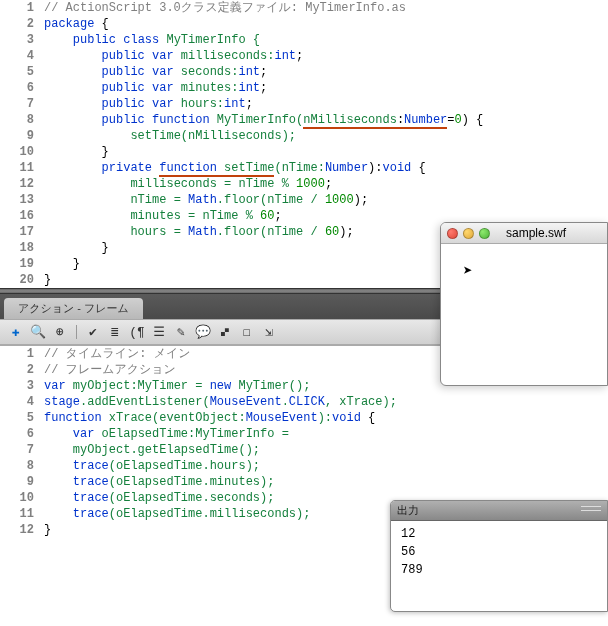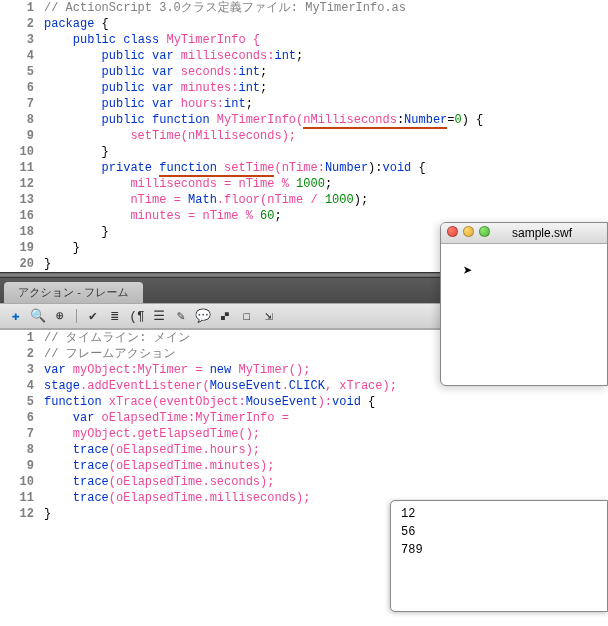--- a/index.html
+++ b/index.html
@@ -16,38 +16,38 @@
   .panel-header { background: linear-gradient(180deg, #5a5a5a 0%, #4a4a4a 100%); padding: 4px 0 0 0; }
   .tab { display: inline-block; background: linear-gradient(180deg, #d0d0d0 0%, #b8b8b8 100%); padding: 3px 14px; font-size: 11px; color: #333; border-top-left-radius: 4px; border-top-right-radius: 4px; margin-left: 4px; font-family: Arial, sans-serif; }
   
   .toolbar { background: linear-gradient(180deg, #e8e8e8 0%, #d0d0d0 100%); border-top: 1px solid #aaa; border-bottom: 1px solid #aaa; padding: 4px 8px; display: flex; gap: 6px; align-items: center; }
   .tool-icon { width: 16px; height: 16px; display: inline-flex; align-items: center; justify-content: center; font-size: 13px; color: #333; cursor: pointer; }
   .tool-sep { width: 1px; height: 14px; background: #999; margin: 0 2px; }
   
   .lower-editor { background: #fff; position: relative; }
   
   .float-window { position: absolute; top: 222px; right: 0; width: 168px; height: 164px; background: #fff; border: 1px solid #888; border-radius: 6px 0 0 6px; box-shadow: -2px 2px 8px rgba(0,0,0,0.2); overflow: hidden; }
-  .float-title { background: linear-gradient(180deg, #f4f4f4 0%, #d8d8d8 100%); border-bottom: 1px solid #aaa; padding: 3px 8px 3px 6px; display: flex; gap: 22px; font-family: Arial, sans-serif; font-size: 12px; }
+  .float-title { background: linear-gradient(180deg, #f4f4f4 0%, #d8d8d8 100%); border-bottom: 1px solid #aaa; padding: 3px 8px 3px 6px; display: flex; align-items: center; gap: 16px; font-family: Arial, sans-serif; font-size: 12px; }
   .traffic { display: flex; gap: 5px; }
   .traffic-light { width: 11px; height: 11px; border-radius: 50%; border: 1px solid rgba(0,0,0,0.25); }
   .tl-red { background: radial-gradient(circle at 30% 30%, #ff7a6e, #e1493a); }
   .tl-yellow { background: radial-gradient(circle at 30% 30%, #ffd86e, #e1a93a); }
   .tl-green { background: radial-gradient(circle at 30% 30%, #8eea6e, #4fb53a); }
   .float-body { padding: 10px; font-size: 13px; color: #000; }
   .cursor-arrow { position: absolute; top: 38px; left: 22px; font-size: 16px; color: #000; }
   
   .output-panel { position: absolute; bottom: 14px; right: 0; width: 218px; height: 112px; background: #fff; border: 1px solid #888; border-radius: 5px 0 0 5px; box-shadow: -1px 1px 5px rgba(0,0,0,0.25); overflow: hidden; }
   .output-title { background: linear-gradient(180deg, #b0b0b0 0%, #888 100%); border-bottom: 1px solid #666; padding: 2px 6px; font-size: 11px; color: #222; font-family: Arial, sans-serif; position: relative; }
   .output-title::after { content: ""; position: absolute; right: 6px; top: 5px; width: 20px; height: 3px; border-top: 1px solid #ddd; border-bottom: 1px solid #ddd; }
   .output-body { padding: 4px 10px; line-height: 18px; }
   
   .kw { color: #0033cc; }
   .str, .num { color: #008800; }
   .cm { color: #808080; }
-  .id { color: #ec4899; }
+  .id { color: #15803d; }
   .op { color: #000; }
   .err { border-bottom: 2px solid #c2410c; }
   
   .lower-wrap { background: #fff; border-top: 1px solid #aaa; }
 </style>
 </head>
 <body>
 
 <div class="editor-pane" id="top-editor">
     <div class="code-line"><span class="gutter">1</span><span class="code-content"><span class="cm">// ActionScript 3.0クラス定義ファイル: MyTimerInfo.as</span></span></div>
@@ -57,20 +57,21 @@
     <div class="code-line"><span class="gutter">5</span><span class="code-content">        <span class="kw">public</span><span> </span><span class="kw">var</span><span class="id"> seconds:</span><span class="kw">int</span><span class="op">;</span></span></div>
     <div class="code-line"><span class="gutter">6</span><span class="code-content">        <span class="kw">public</span><span> </span><span class="kw">var</span><span class="id"> minutes:</span><span class="kw">int</span><span class="op">;</span></span></div>
     <div class="code-line"><span class="gutter">7</span><span class="code-content">        <span class="kw">public</span><span> </span><span class="kw">var</span><span class="id"> hours:</span><span class="kw">int</span><span class="op">;</span></span></div>
     <div class="code-line"><span class="gutter">8</span><span class="code-content">        <span class="kw">public</span><span> </span><span class="kw">function</span><span class="id"> MyTimerInfo(</span><span class="id err">nMilliseconds</span><span class="op err">:</span><span class="kw err">Number</span><span class="op">=</span><span class="num">0</span><span class="op">) {</span></span></div>
     <div class="code-line"><span class="gutter">9</span><span class="code-content">            <span class="id">setTime(nMilliseconds);</span></span></div>
     <div class="code-line"><span class="gutter">10</span><span class="code-content">        <span class="op">}</span></span></div>
     <div class="code-line"><span class="gutter">11</span><span class="code-content">        <span class="kw">private</span><span> </span><span class="kw err">function</span><span class="err"> </span><span class="id err">setTime</span><span class="id">(nTime:</span><span class="kw">Number</span><span class="op">):</span><span class="kw">void</span><span class="op"> {</span></span></div>
     <div class="code-line"><span class="gutter">12</span><span class="code-content">            <span class="id">milliseconds = nTime % </span><span class="num">1000</span><span class="op">;</span></span></div>
     <div class="code-line"><span class="gutter">13</span><span class="code-content">            <span class="id">nTime = </span><span class="kw">Math</span><span class="id">.floor(nTime / </span><span class="num">1000</span><span class="op">);</span></span></div>
     <div class="code-line"><span class="gutter">16</span><span class="code-content">            <span class="id">minutes = nTime % </span><span class="num">60</span><span class="op">;</span></span></div>
+    <div class="code-line"><span class="gutter">17</span><span class="code-content">            <span class="id">hours = </span><span class="kw">Math</span><span class="id">.floor(nTime / </span><span class="num">60</span><span class="op">);</span></span></div>
     <div class="code-line"><span class="gutter">18</span><span class="code-content">        <span class="op">}</span></span></div>
     <div class="code-line"><span class="gutter">19</span><span class="code-content">    <span class="op">}</span></span></div>
     <div class="code-line"><span class="gutter">20</span><span class="code-content"><span class="op">}</span></span></div>
   </div>
 
 <div class="divider-top"></div>
 
 <div class="panel-header">
   <span class="tab">アクション - フレーム</span>
 </div>
@@ -116,18 +117,19 @@
       <span class="traffic-light tl-green"></span>
     </span>
     <span>sample.swf</span>
   </div>
   <div class="float-body">
     <span class="cursor-arrow">➤</span>
   </div>
 </div>
 
 <div class="output-panel">
+  <div class="output-title">出力</div>
   <div class="output-body" id="output-body">
       <div>12</div>
       <div>56</div>
       <div>789</div>
     </div>
 </div>
 
 </body></html>

